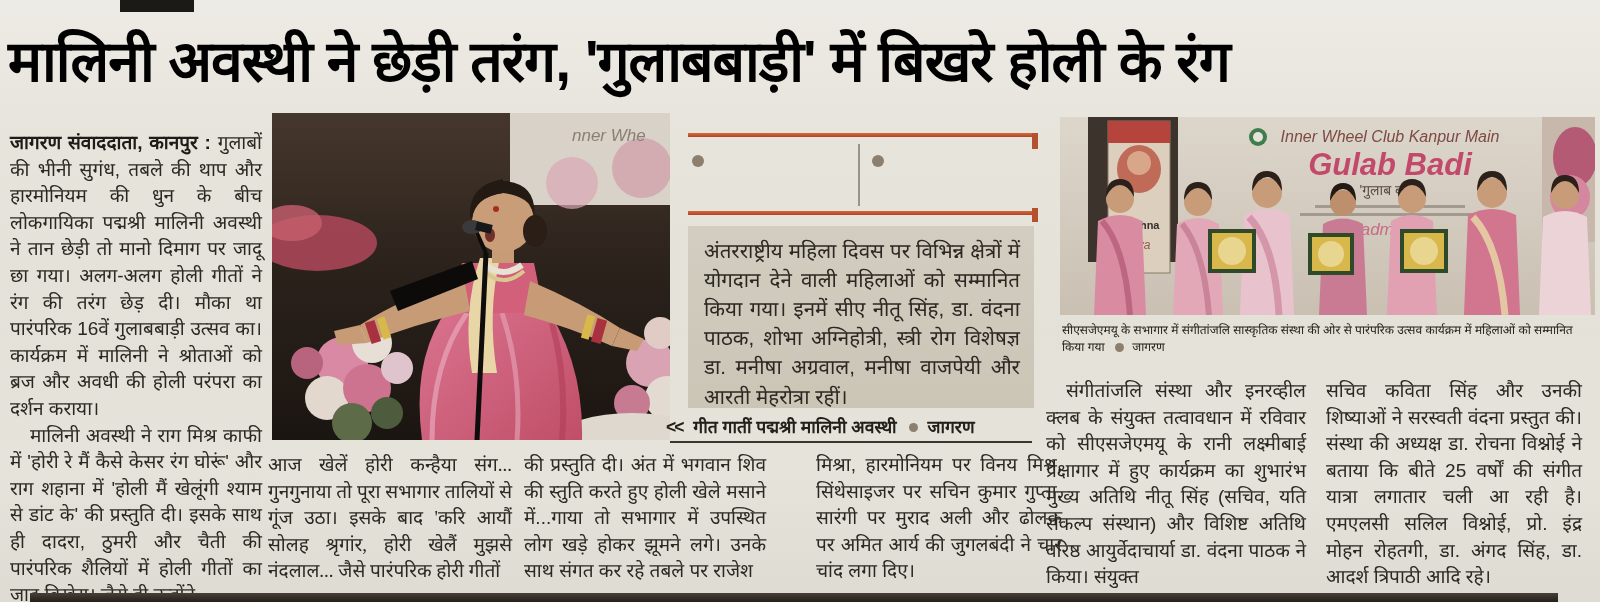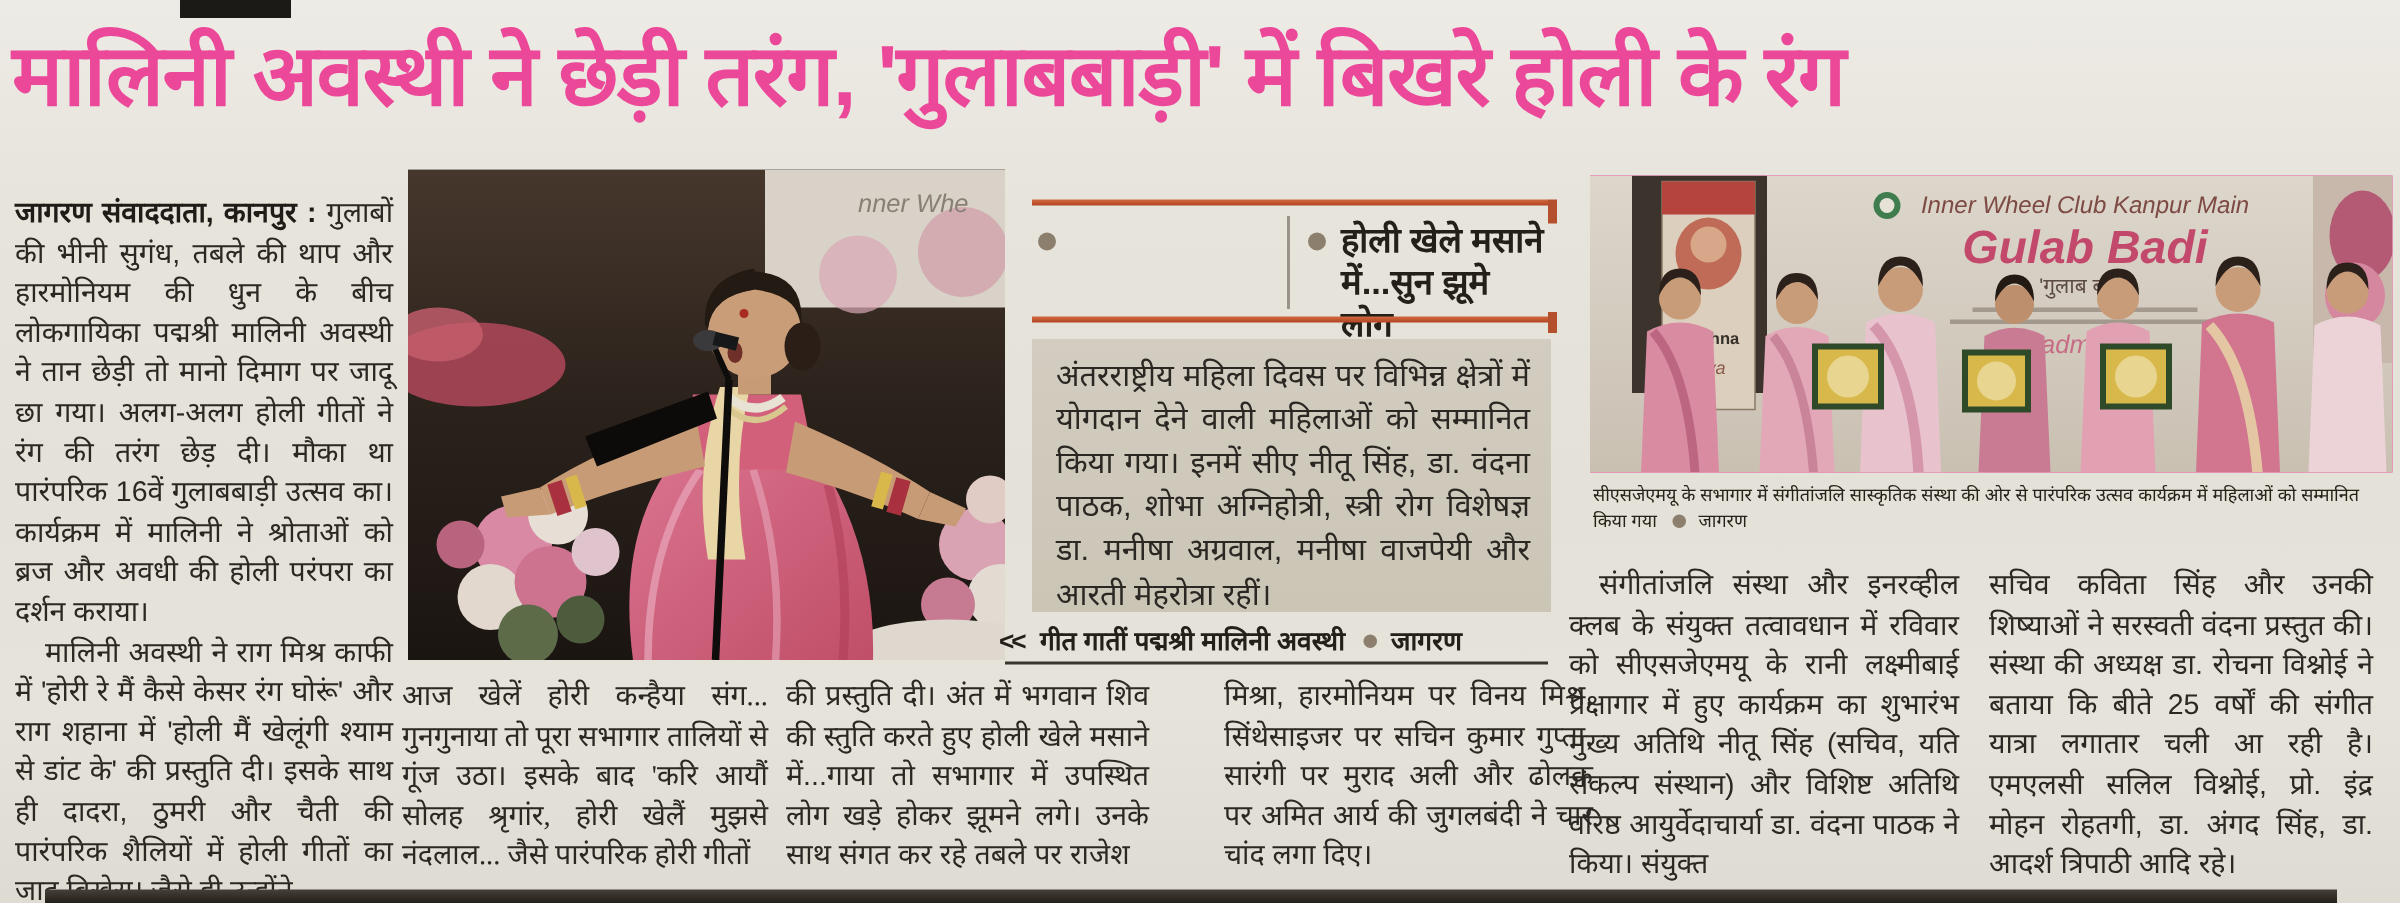--- a/index.html
+++ b/index.html
@@ -5,22 +5,22 @@
   html,body{margin:0;padding:0;}
   body{
     width:1600px;height:602px;position:relative;overflow:hidden;
     font-family:"Liberation Sans","DejaVu Sans",sans-serif;
     background:linear-gradient(180deg,#edebe5 0%,#e7e4dc 22%,#e4e1d8 55%,#e6e3da 78%,#dedbd2 100%);
     color:#2a2622;
   }
   .abs{position:absolute;}
   
   .headline{
-    left:8px;top:9px;width:1586px;height:96px;
-    font-size:57px;font-weight:bold;color:#ec4899;
+    left:8px;top:20px;width:1586px;height:96px;
+    font-size:57px;font-weight:bold;color:#000000;
     letter-spacing:-1px;white-space:nowrap;
   }
   
   .col{
     font-size:19px;line-height:1.40;text-align:justify;color:#2b2722;
   }
   .byline{font-weight:bold;color:#1f1c18;}
   .indent{text-indent:20px;}
   
   .photo{overflow:hidden;background:#737373;}
@@ -149,37 +149,36 @@
   </svg>
 </div>
 
 <div class="abs rule" style="left:688px;top:133px;width:344px;"></div>
 <div class="abs hl-item" style="left:692px;top:146px;width:158px;">
   <span class="hl-bullet"></span>
 </div>
 <div class="abs hl-divider" style="left:858px;top:144px;height:62px;"></div>
 <div class="abs hl-item" style="left:872px;top:146px;width:158px;">
   <span class="hl-bullet"></span>
-  <span class="hl-text">होली खेले मसाने में...सुन झूमे लोग</span>
 </div>
 <div class="abs rule" style="left:688px;top:211px;width:344px;"></div>
 
 <div class="abs honor-box" style="left:688px;top:226px;width:316px;height:164px;">
   <div class="honor-body">अंतरराष्ट्रीय महिला दिवस पर विभिन्न क्षेत्रों में योगदान देने वाली महिलाओं को सम्मानित किया गया। इनमें सीए नीतू सिंह, डा. वंदना पाठक, शोभा अग्निहोत्री, स्त्री रोग विशेषज्ञ डा. मनीषा अग्रवाल, मनीषा वाजपेयी और आरती मेहरोत्रा रहीं।</div>
 </div>
 
 <div class="abs caption" style="left:666px;top:414px;">
   <span class="marker">&lt;&lt;</span>
   <span>गीत गातीं पद्मश्री मालिनी अवस्थी</span>
   <span class="credit-dot"></span>
   <span>जागरण</span>
 </div>
 <div class="abs cap-underline" style="left:670px;top:441px;width:362px;"></div>
 
-<div class="abs photo" style="left:1060px;top:117px;width:535px;height:198px;background:#ec4899;">
+<div class="abs photo" style="left:1060px;top:117px;width:535px;height:198px;background:#a3a3a3;">
   <svg width="535" height="198" viewBox="0 0 535 198">
     <defs>
       <linearGradient id="stage" x1="0" y1="0" x2="0" y2="1">
         <stop offset="0" stop-color="#ddd6cb"></stop>
           <stop offset="1" stop-color="#c9c0b2"></stop>
       </linearGradient>
     </defs>
     <rect x="0" y="0" width="535" height="198" fill="url(#stage)"></rect>
 
     <circle cx="198" cy="20" r="9" fill="#3f7d4e"></circle>

